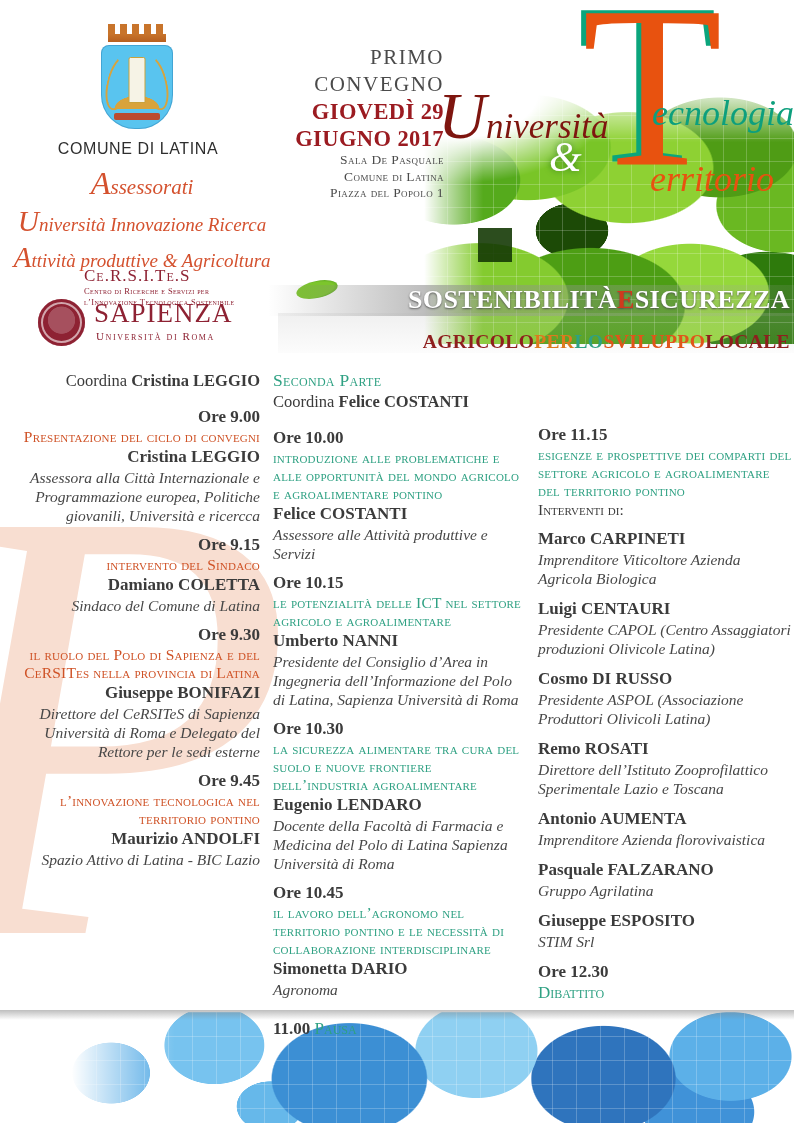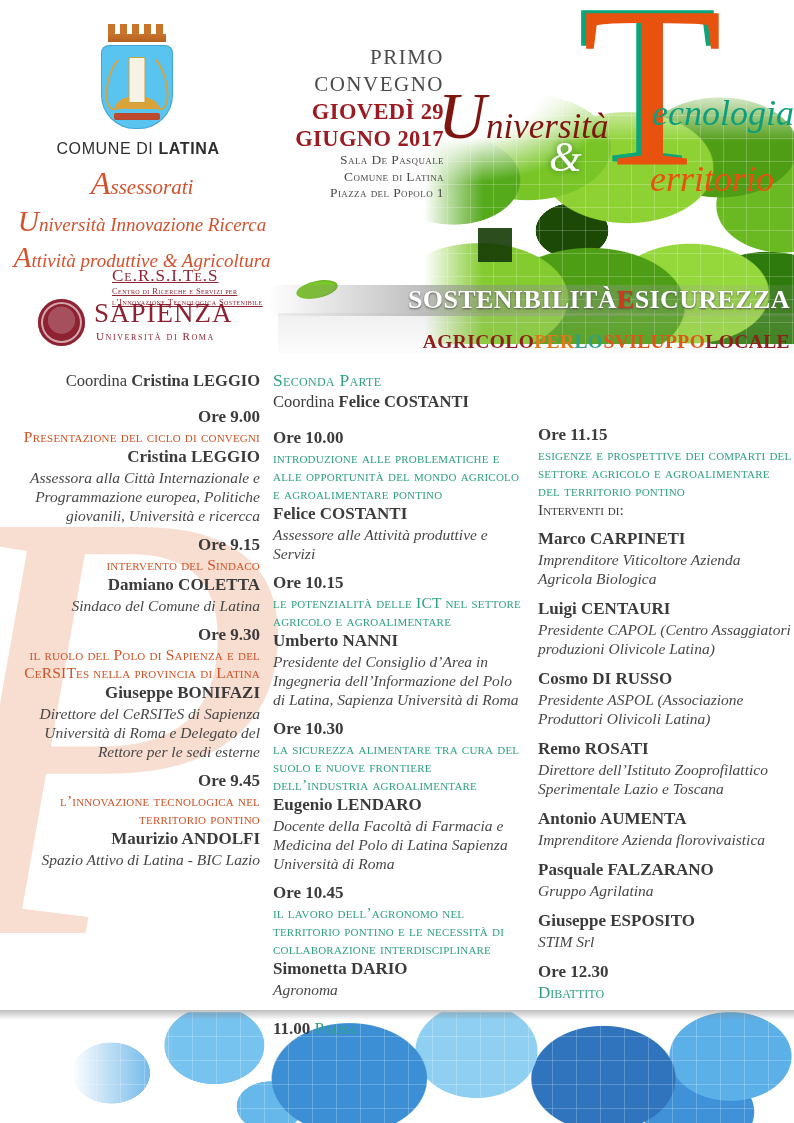--- a/index.html
+++ b/index.html
@@ -26,29 +26,29 @@
   .laurel.r{right:6px;border-left-color:transparent;border-top-color:transparent;transform:rotate(-14deg);}
   .mound{position:absolute;left:50%;bottom:20px;transform:translateX(-50%);width:52px;height:15px;
          background:radial-gradient(ellipse at 50% 100%,#d9a33b 0 60%,rgba(217,163,59,0) 62%);}
   .tower{position:absolute;left:50%;top:12px;transform:translateX(-50%);width:15px;height:44px;
          background:#f6f3e6;border:1px solid #c9a23c;border-radius:2px 2px 0 0;}
   .ribbon{position:absolute;left:50%;bottom:9px;transform:translateX(-50%);width:46px;height:7px;
           background:#bb4a2e;border-radius:2px;}
 
   .comune-name{position:absolute;left:18px;top:140px;width:240px;text-align:center;z-index:1;
                font-family:"Liberation Sans",sans-serif;font-size:16px;letter-spacing:.6px;color:#2e2e2e;}
-  .comune-name b{font-weight:bold;}
+  .comune-name b{font-weight:normal;}
 
   .assessorati{position:absolute;left:12px;top:164px;width:260px;text-align:center;z-index:1;
                color:#d4512e;font-style:italic;line-height:1.22;}
   .assess1{font-size:21px;}
   .assess2,.assess3{font-size:19px;}
   .assessorati div::first-letter{font-size:1.55em;}
 
-  .cersites{position:absolute;left:112px;top:266px;z-index:1;color:#8e2233;text-decoration:underline;}
+  .cersites{position:absolute;left:84px;top:266px;z-index:1;color:#8e2233;}
   .cersites-acro{font-size:17px;font-variant:small-caps;letter-spacing:1px;}
   .cersites-line{font-size:8.5px;font-variant:small-caps;letter-spacing:.4px;line-height:1.3;}
   .sapienza-emblem{position:absolute;left:38px;top:299px;width:47px;height:47px;border-radius:50%;z-index:1;
         background:radial-gradient(circle at 50% 45%,#a6505e 0 38%,#8e2233 40%);
         box-shadow:inset 0 0 0 3px #8e2233, inset 0 0 0 5px rgba(255,255,255,.6);}
   .sapienza-word{position:absolute;left:94px;top:298px;z-index:1;font-size:27px;letter-spacing:1px;color:#8e2233;}
   .sapienza-sub{position:absolute;left:96px;top:330px;z-index:1;font-variant:small-caps;font-size:11px;
                 letter-spacing:1.6px;color:#8e2233;}
 
   

